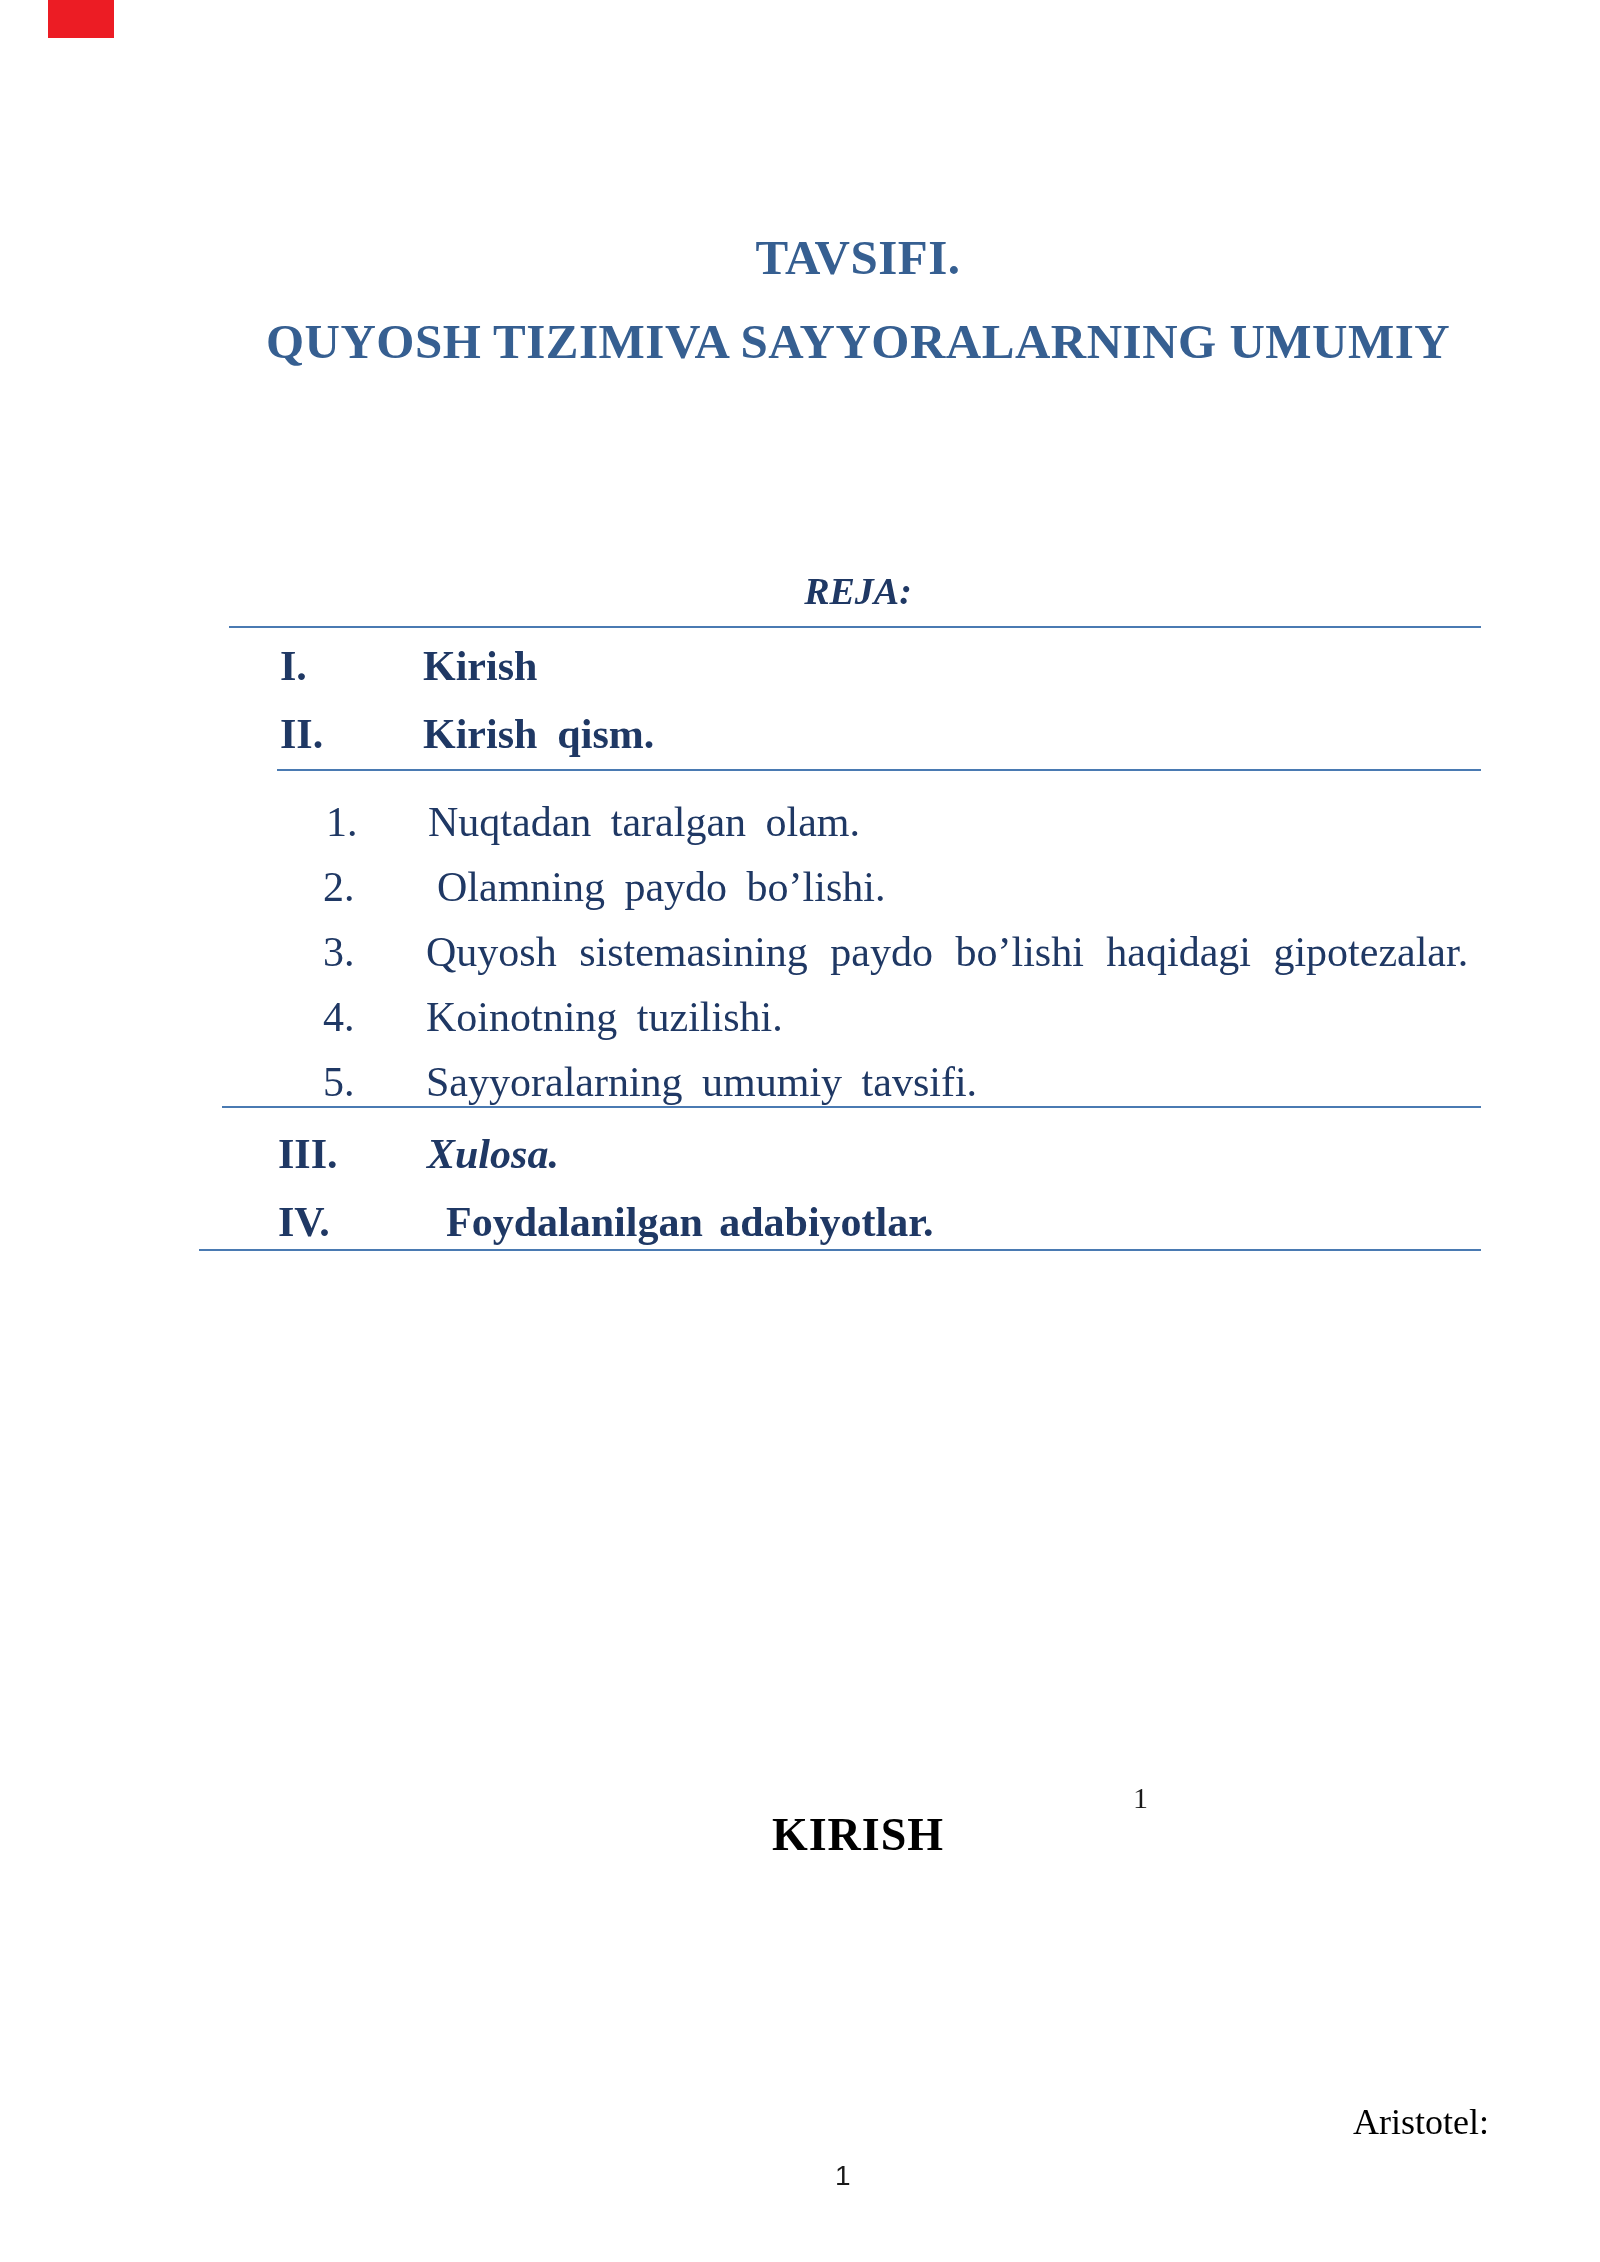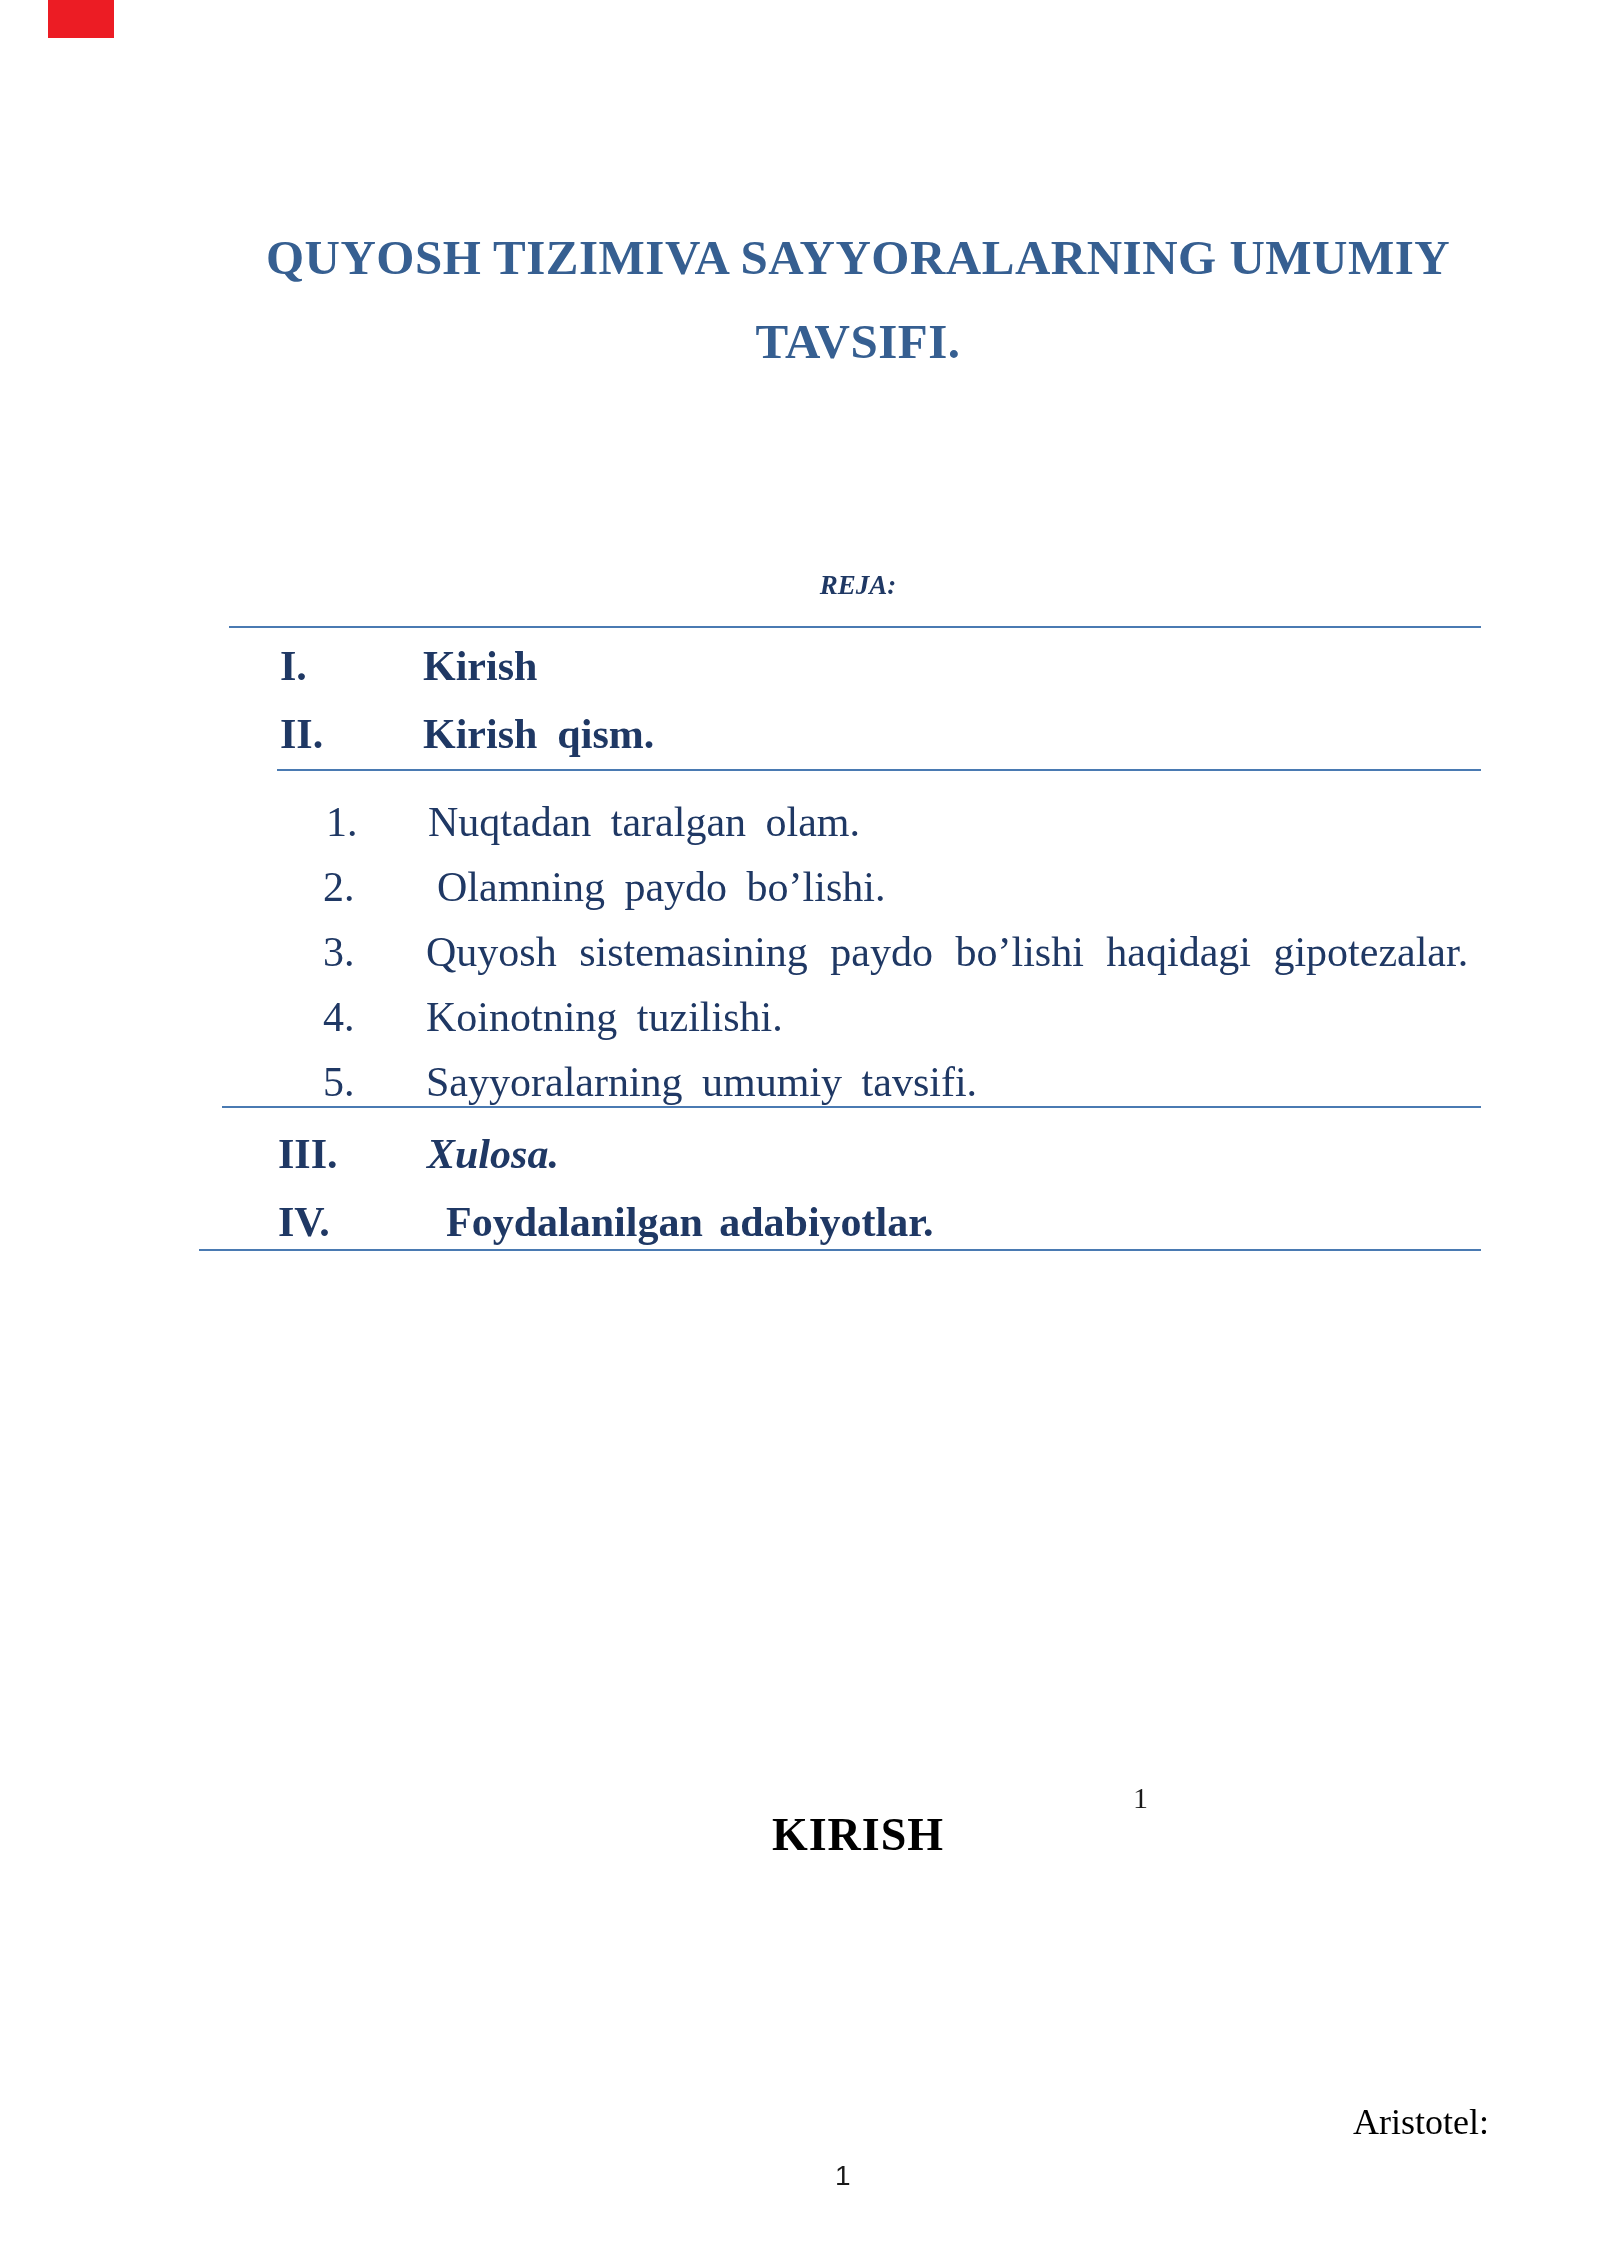--- a/index.html
+++ b/index.html
@@ -25,21 +25,21 @@
     color:#365f91;
     font-weight:bold;
     font-size:49px;
     line-height:84px;
     letter-spacing:0.5px;
   }
   .reja{
     color:#1f3864;
     font-weight:bold;
     font-style:italic;
-    font-size:27px;
+    font-size:38px;
     line-height:1;
   }
   .rule{
     position:absolute;
     height:0;
     border-top:2px solid #4a7ab2;
   }
   .roman-row{position:absolute;height:46px;}
   .roman-numeral{
     position:absolute;
@@ -92,22 +92,22 @@
   }
 </style>
 </head>
 <body>
 
 <div class="page">
 
   <div class="red-mark"></div>
 
   <div class="content-center doc-title" style="top:216px;">
+    <div>TAVSIFI.</div>
     <div>QUYOSH TIZIMIVA SAYYORALARNING UMUMIY</div>
-    <div>TAVSIFI.</div>
   </div>
 
   <div class="content-center reja" style="top:572px;">REJA:</div>
 
   <div class="rule" style="left:229px;top:626px;width:1252px;"></div>
 
   <div class="roman-row" style="top:645px;">
     <span class="roman-numeral" style="left:280px;">I.</span>
     <span class="roman-label" style="left:423px;">Kirish</span>
   </div>

